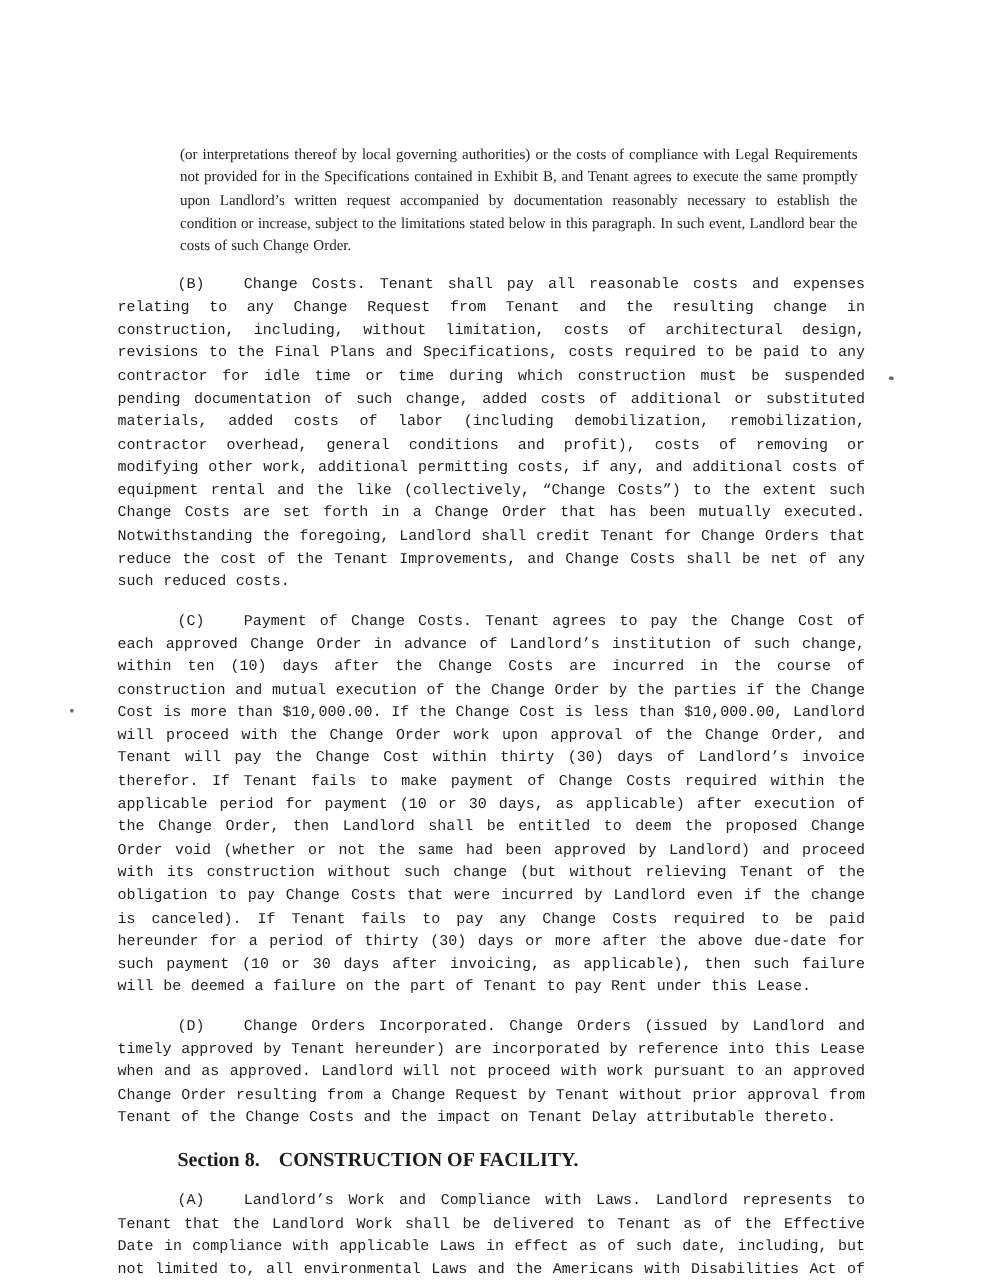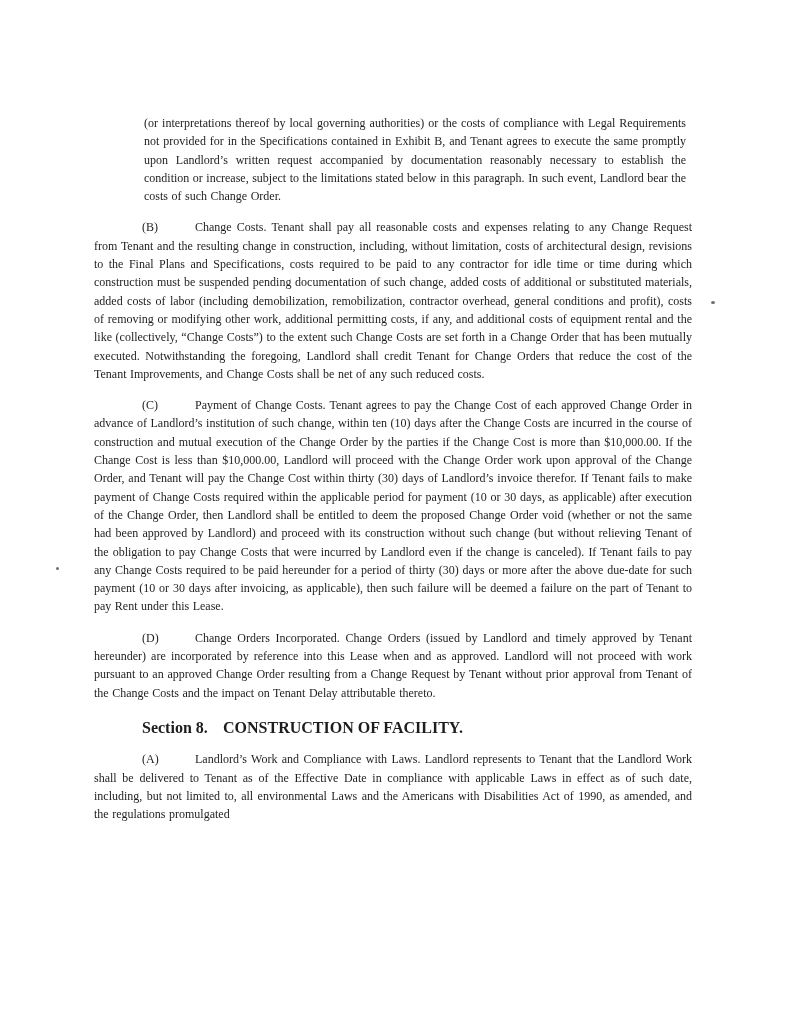--- a/index.html
+++ b/index.html
@@ -28,20 +28,21 @@
     text-align: justify;
     margin: 0 0 13px 0;
     word-spacing: 0.5px;
   }
   .para.intro {
     margin-left: 50px;
     margin-right: 6px;
   }
   .para.labeled {
     text-indent: 48px;
+    font-family: Liberation Mono, monospace;
   }
   .plabel {
     display: inline-block;
     min-width: 53px;
     text-indent: 0;
   }
   .heading {
     font-size: 16px;
     line-height: 18.3px;
     font-weight: bold;

